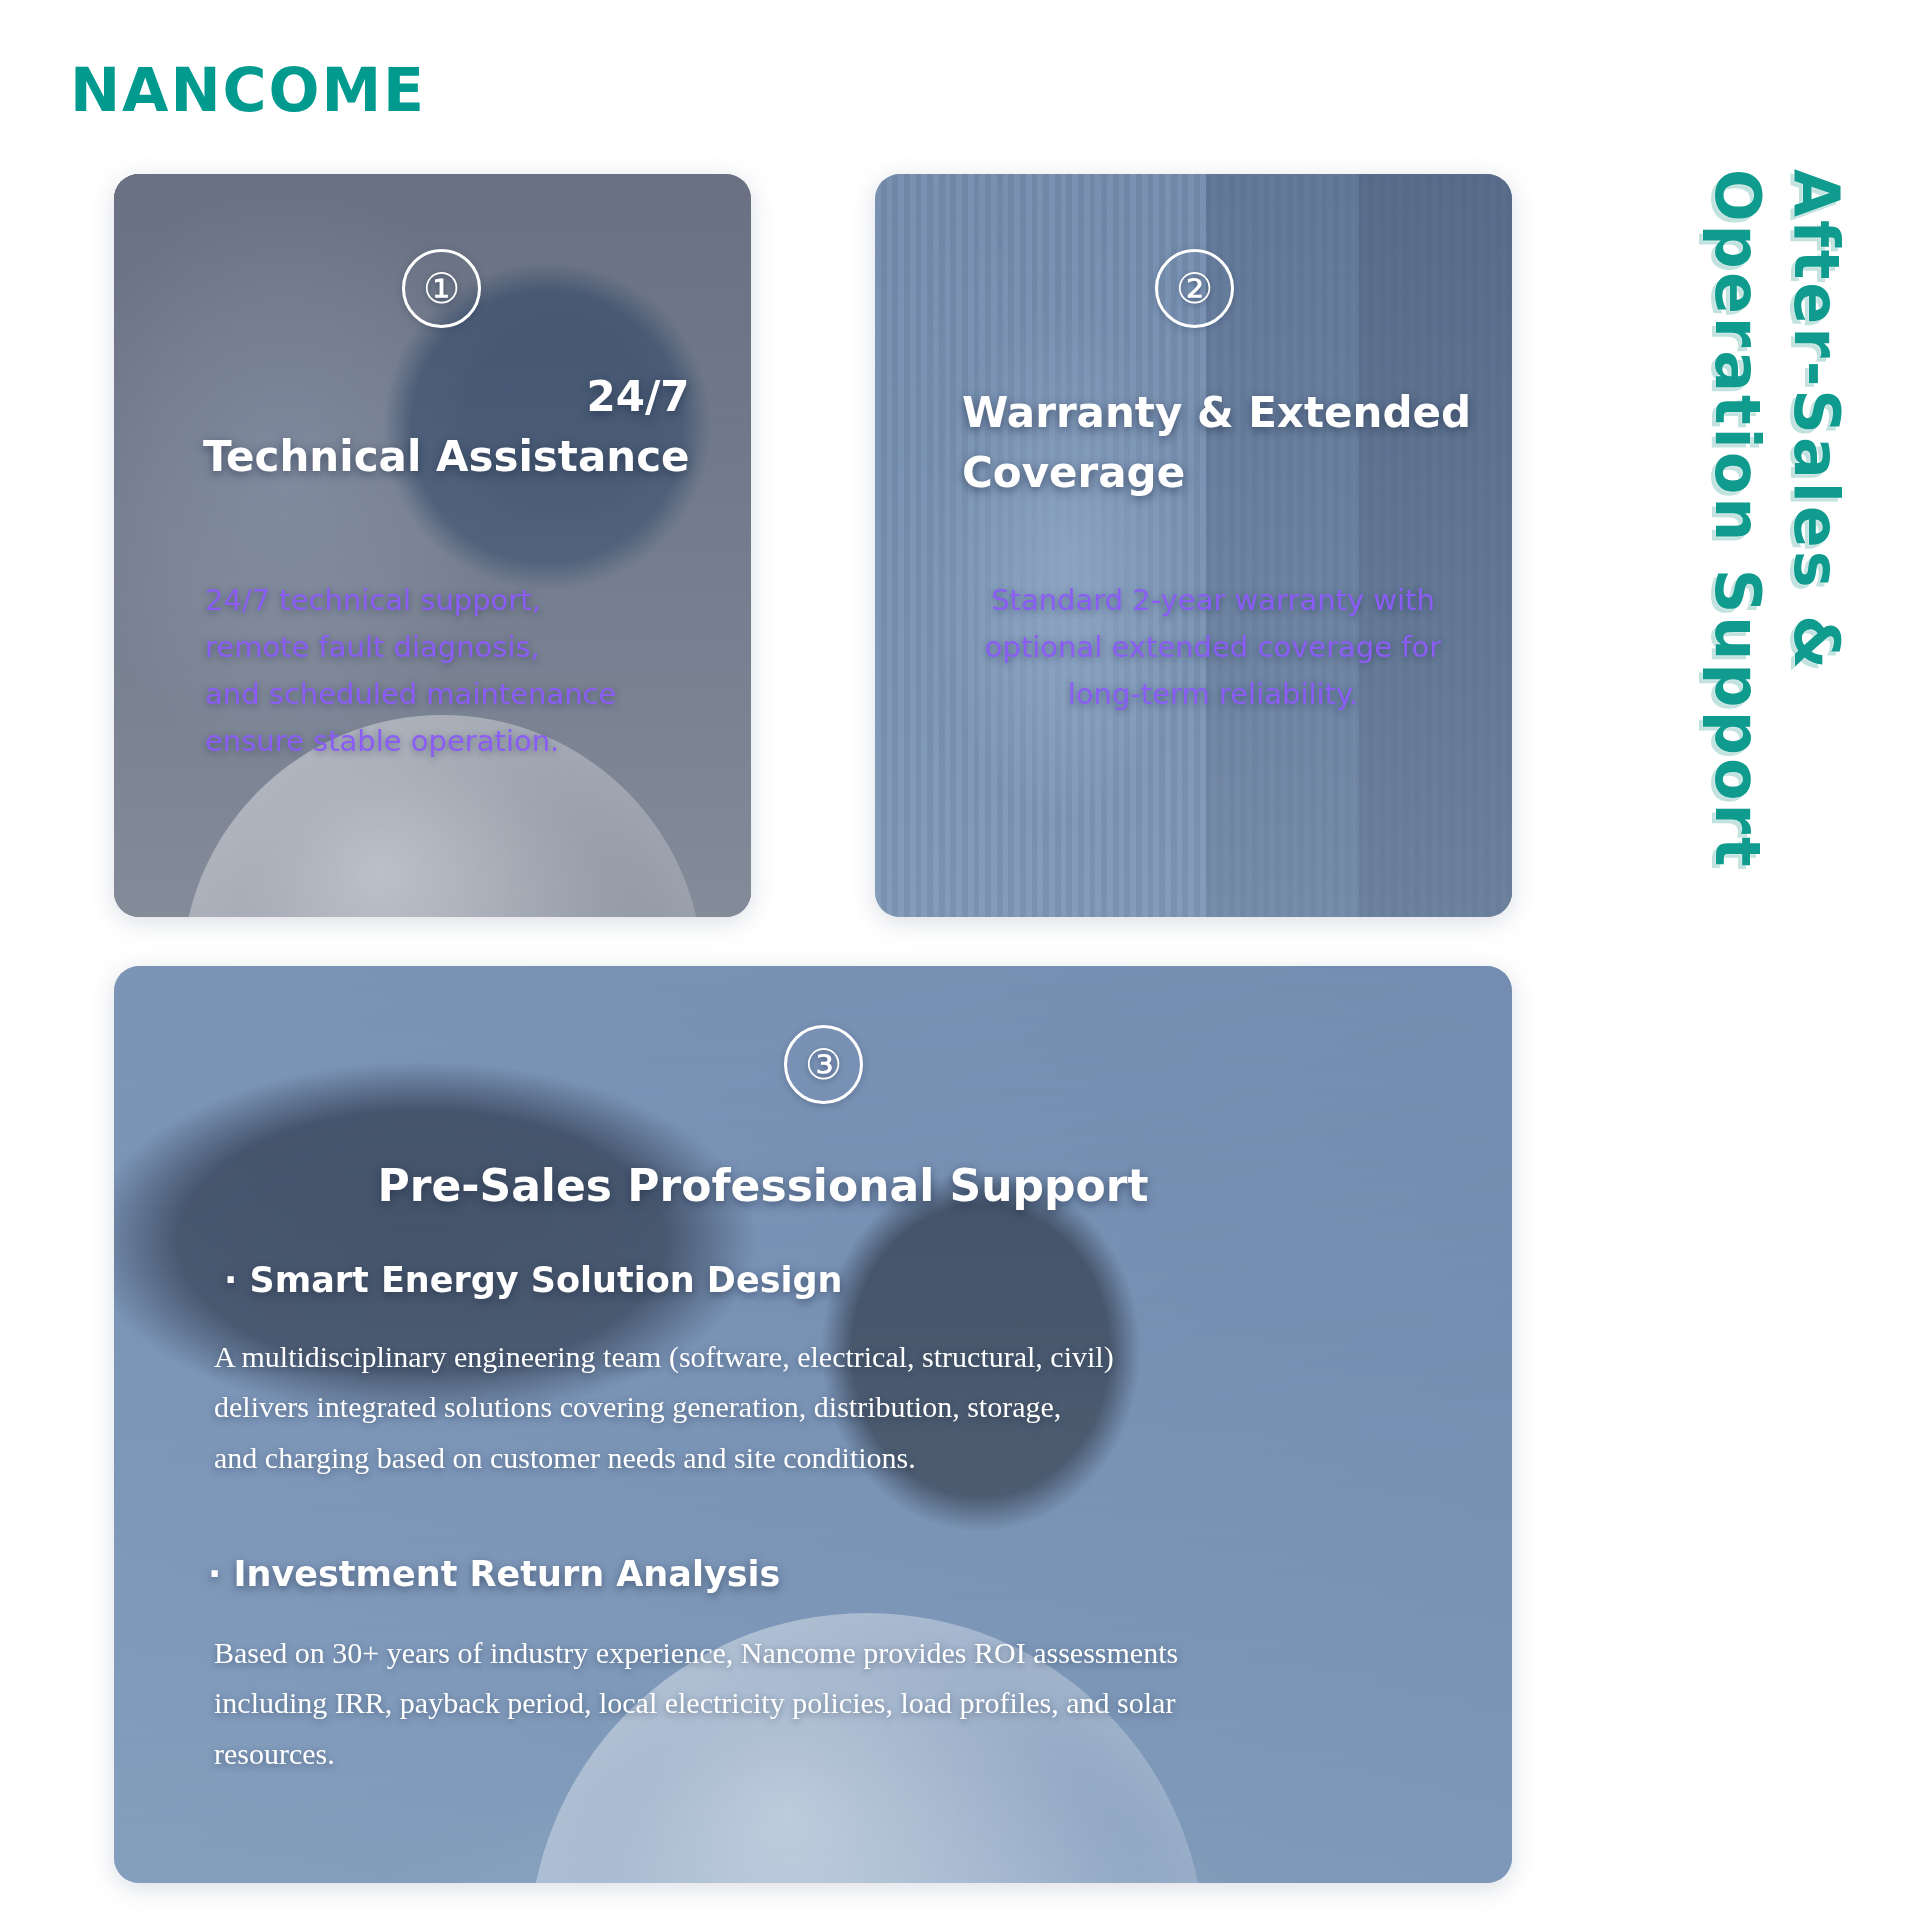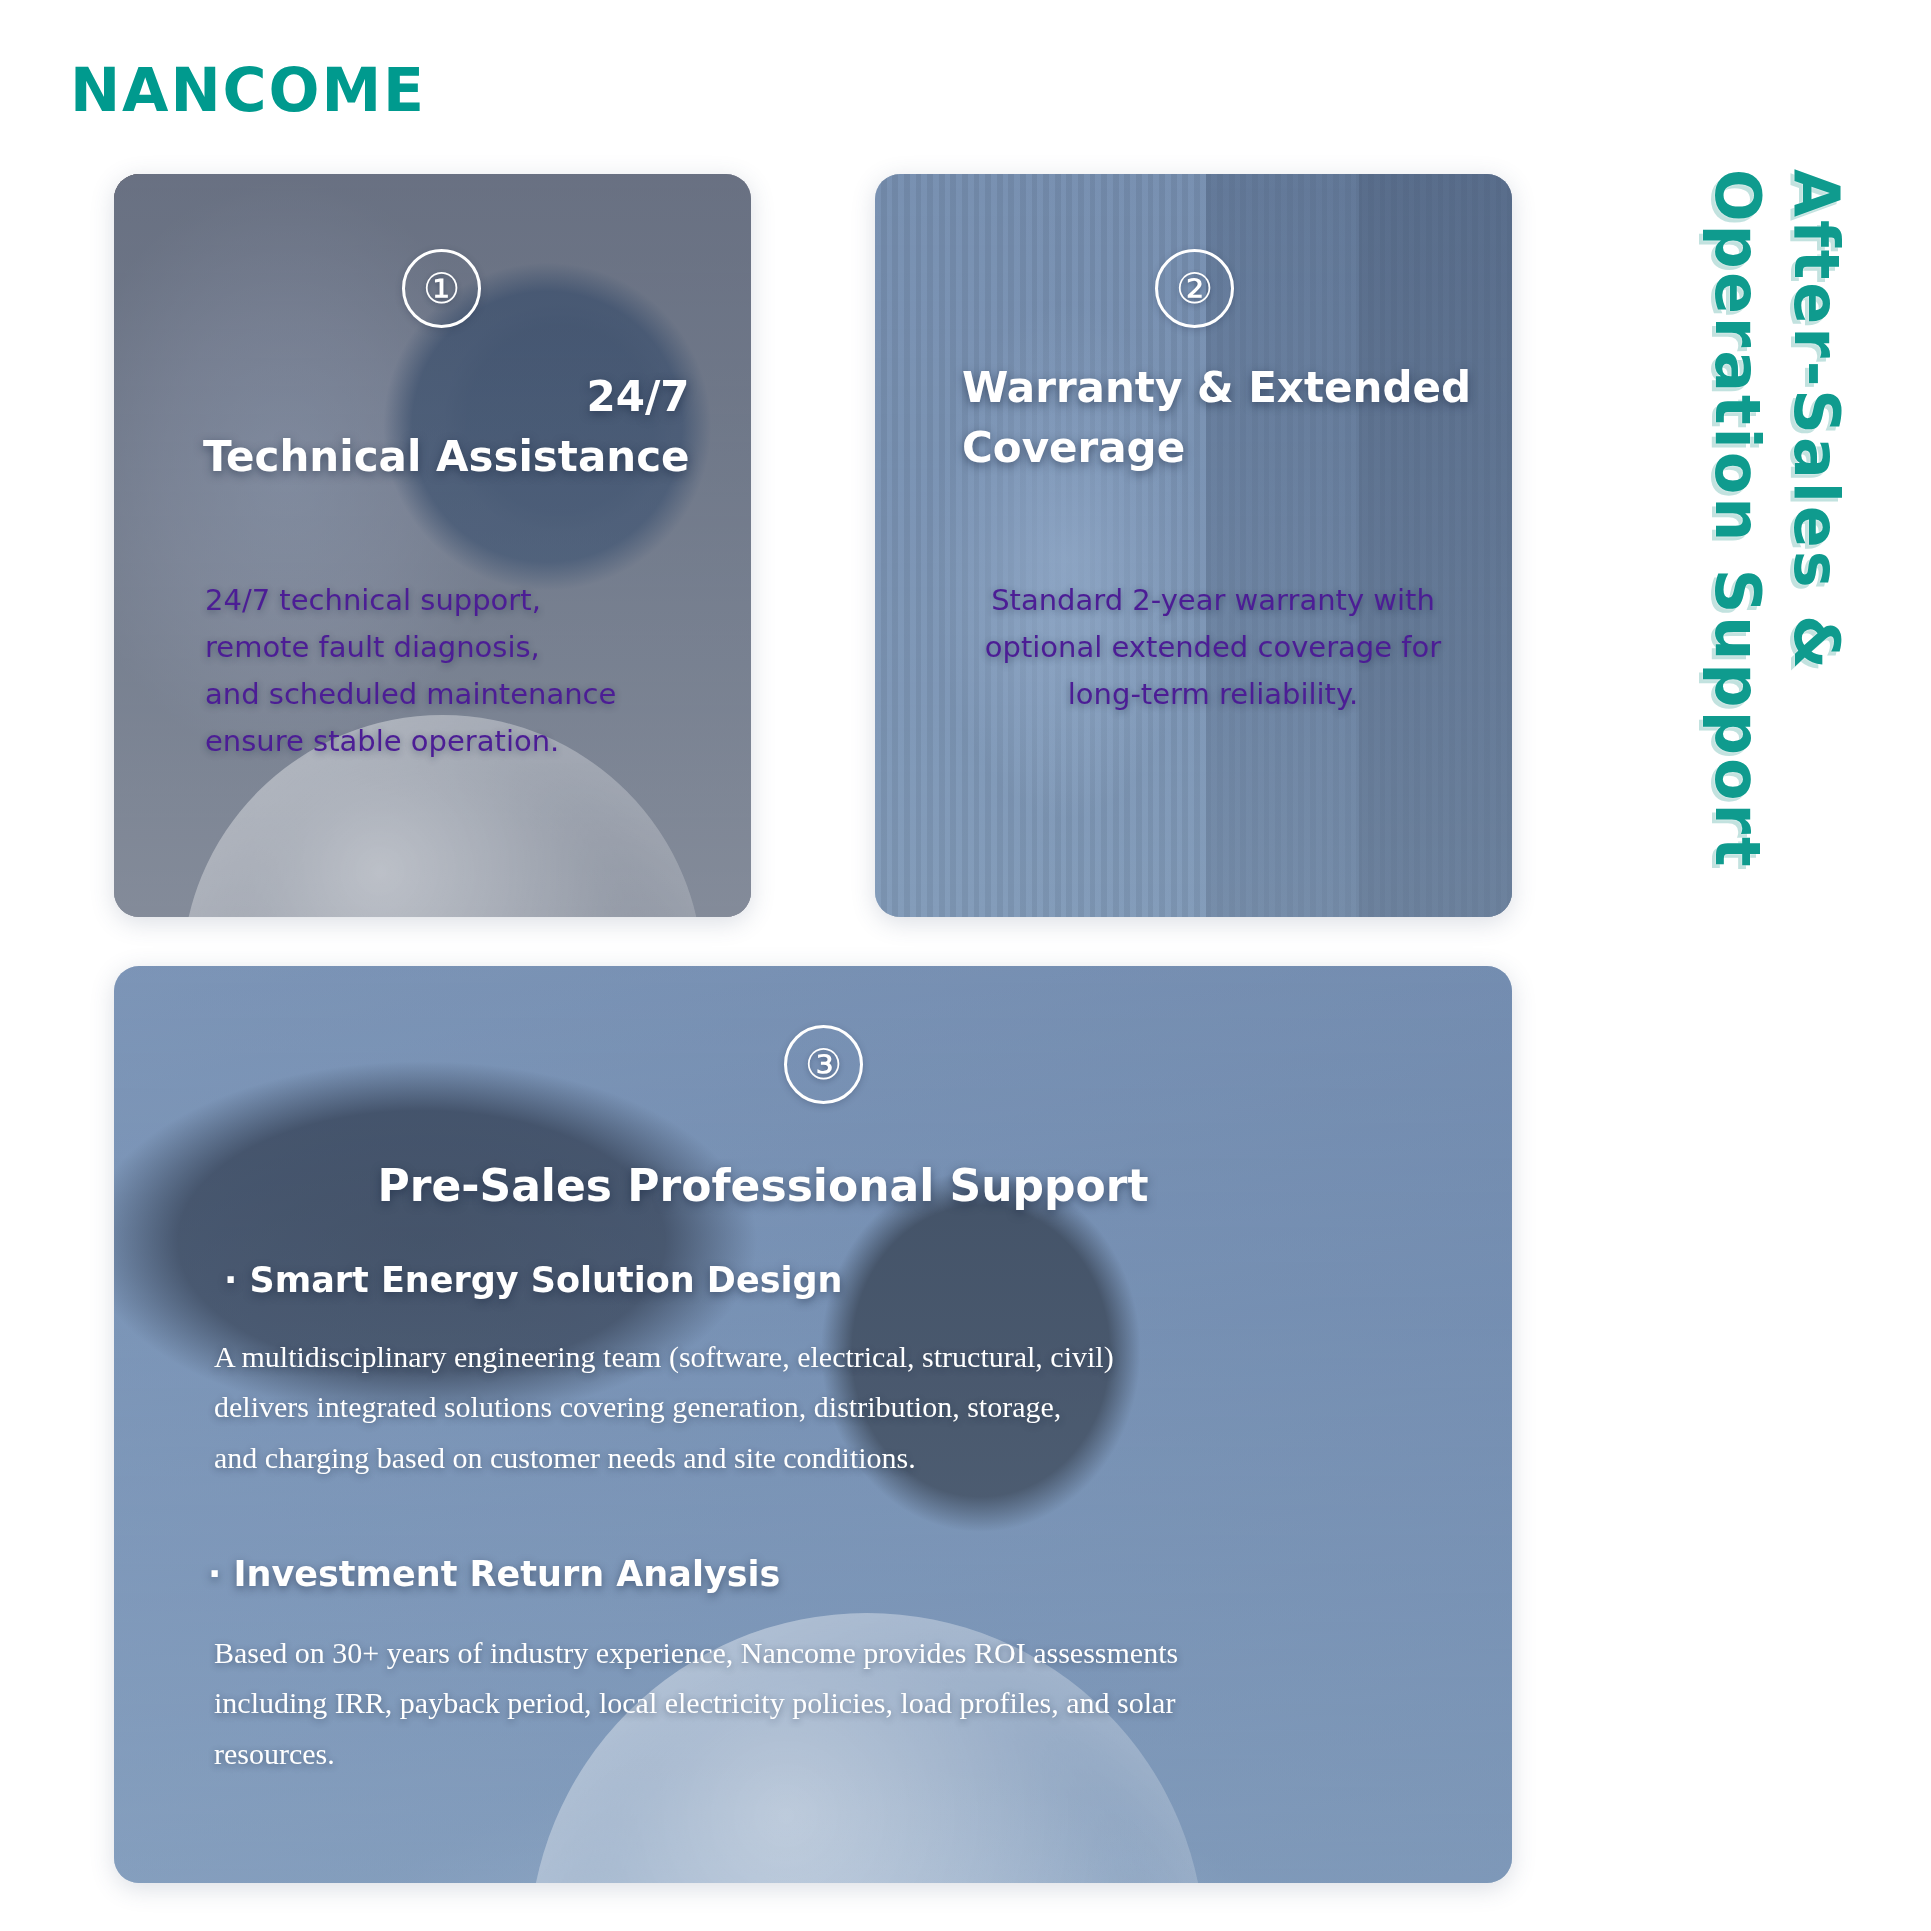--- a/index.html
+++ b/index.html
@@ -149,32 +149,32 @@
     position: absolute;
     font-family: "DejaVu Sans", sans-serif;
     font-weight: 700;
     font-size: 42px;
     line-height: 1.42;
     color: #ffffff;
     text-shadow: 0 2.9px 9.7px rgba(25,40,65,.55);
     white-space: pre-line;
   }
   #title-1 { left: 203px; top: 367px; text-align: right; }
-  #title-2 { left: 962px; top: 358px; }
+  #title-2 { left: 962px; top: 383px; }
   #title-3 {
     left: 114px; top: 1155px; width: 1298px;
     text-align: center; font-size: 44px;
   }
 
   .card-body {
     position: absolute;
     font-family: "DejaVu Sans", sans-serif;
     font-size: 29px;
     line-height: 1.62;
-    color: #4c1d95;
+    color: #8b5cf6;
     text-shadow: 0 1.9px 7.7px rgba(25,40,65,.45);
     white-space: pre-line;
   }
   #body-1 { left: 205px; top: 577px; width: 502px; }
   #body-2 { left: 962px; top: 577px; width: 502px; text-align: center; }
 
   .sub-head {
     position: absolute;
     font-family: "DejaVu Sans", sans-serif;
     font-weight: 700;

